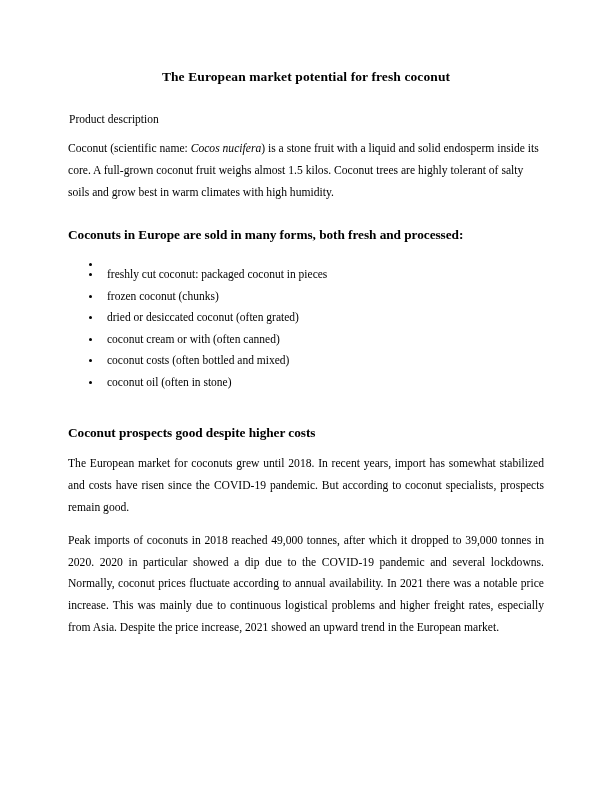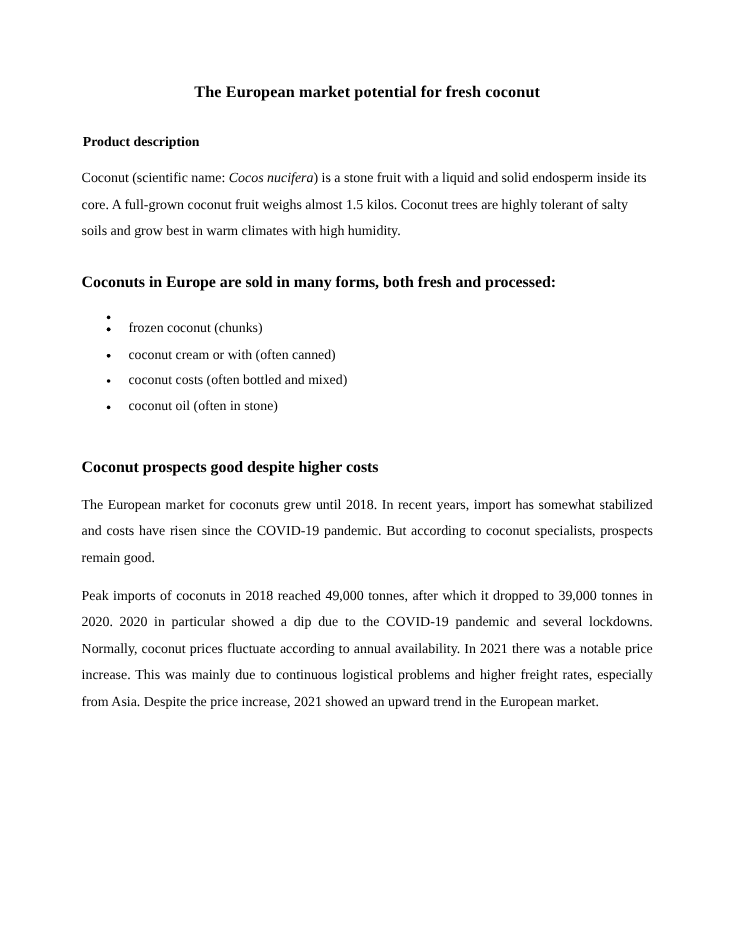--- a/index.html
+++ b/index.html
@@ -32,21 +32,21 @@
     font-size: 13.5px;
     font-weight: bold;
     text-align: center;
     line-height: 1.35;
     margin: 0 0 0 0;
     padding-top: 8px;
     letter-spacing: 0.1px;
   }
   .sub-heading {
     font-size: 11.5px;
-    font-weight: bold;
+    font-weight: normal;
     margin: 0;
     padding-top: 25px;
     padding-left: 1px;
     line-height: 1.4;
   }
   .body-para {
     font-size: 11.6px;
     line-height: 1.88;
     margin: 0;
     padding-top: 11px;
@@ -105,23 +105,23 @@
     <h1 class="doc-title">The European market potential for fresh coconut</h1>
 
     <h2 class="sub-heading">Product description</h2>
 
     <p class="body-para"><span>Coconut (scientific name: </span><em class="species">Cocos nucifera</em><span>) is a stone fruit with a liquid and solid endosperm inside its core. A full-grown coconut fruit weighs almost 1.5 kilos. Coconut trees are highly tolerant of salty soils and grow best in warm climates with high humidity.</span></p>
 
     <h2 class="section-heading">Coconuts in Europe are sold in many forms, both fresh and processed:</h2>
 
     <ul class="bullet-list">
       <li><span class="bullet-dot"></span></li>
-      <li><span class="bullet-dot"></span></li>
+      <li><span class="bullet-dot"></span><span>freshly cut coconut: packaged coconut in pieces</span></li>
       <li><span class="bullet-dot"></span><span>frozen coconut (chunks)</span></li>
-      <li><span class="bullet-dot"></span></li>
+      <li><span class="bullet-dot"></span><span>dried or desiccated coconut (often grated)</span></li>
       <li><span class="bullet-dot"></span><span>coconut cream or with (often canned)</span></li>
       <li><span class="bullet-dot"></span><span>coconut costs (often bottled and mixed)</span></li>
       <li><span class="bullet-dot"></span><span>coconut oil (often in stone)</span></li>
     </ul>
 
     <div class="prospects-block">
       <h2 class="section-heading">Coconut prospects good despite higher costs</h2>
 
       <p class="body-para justified">The European market for coconuts grew until 2018. In recent years, import has somewhat stabilized and costs have risen since the COVID-19 pandemic. But according to coconut specialists, prospects remain good.</p>
 

